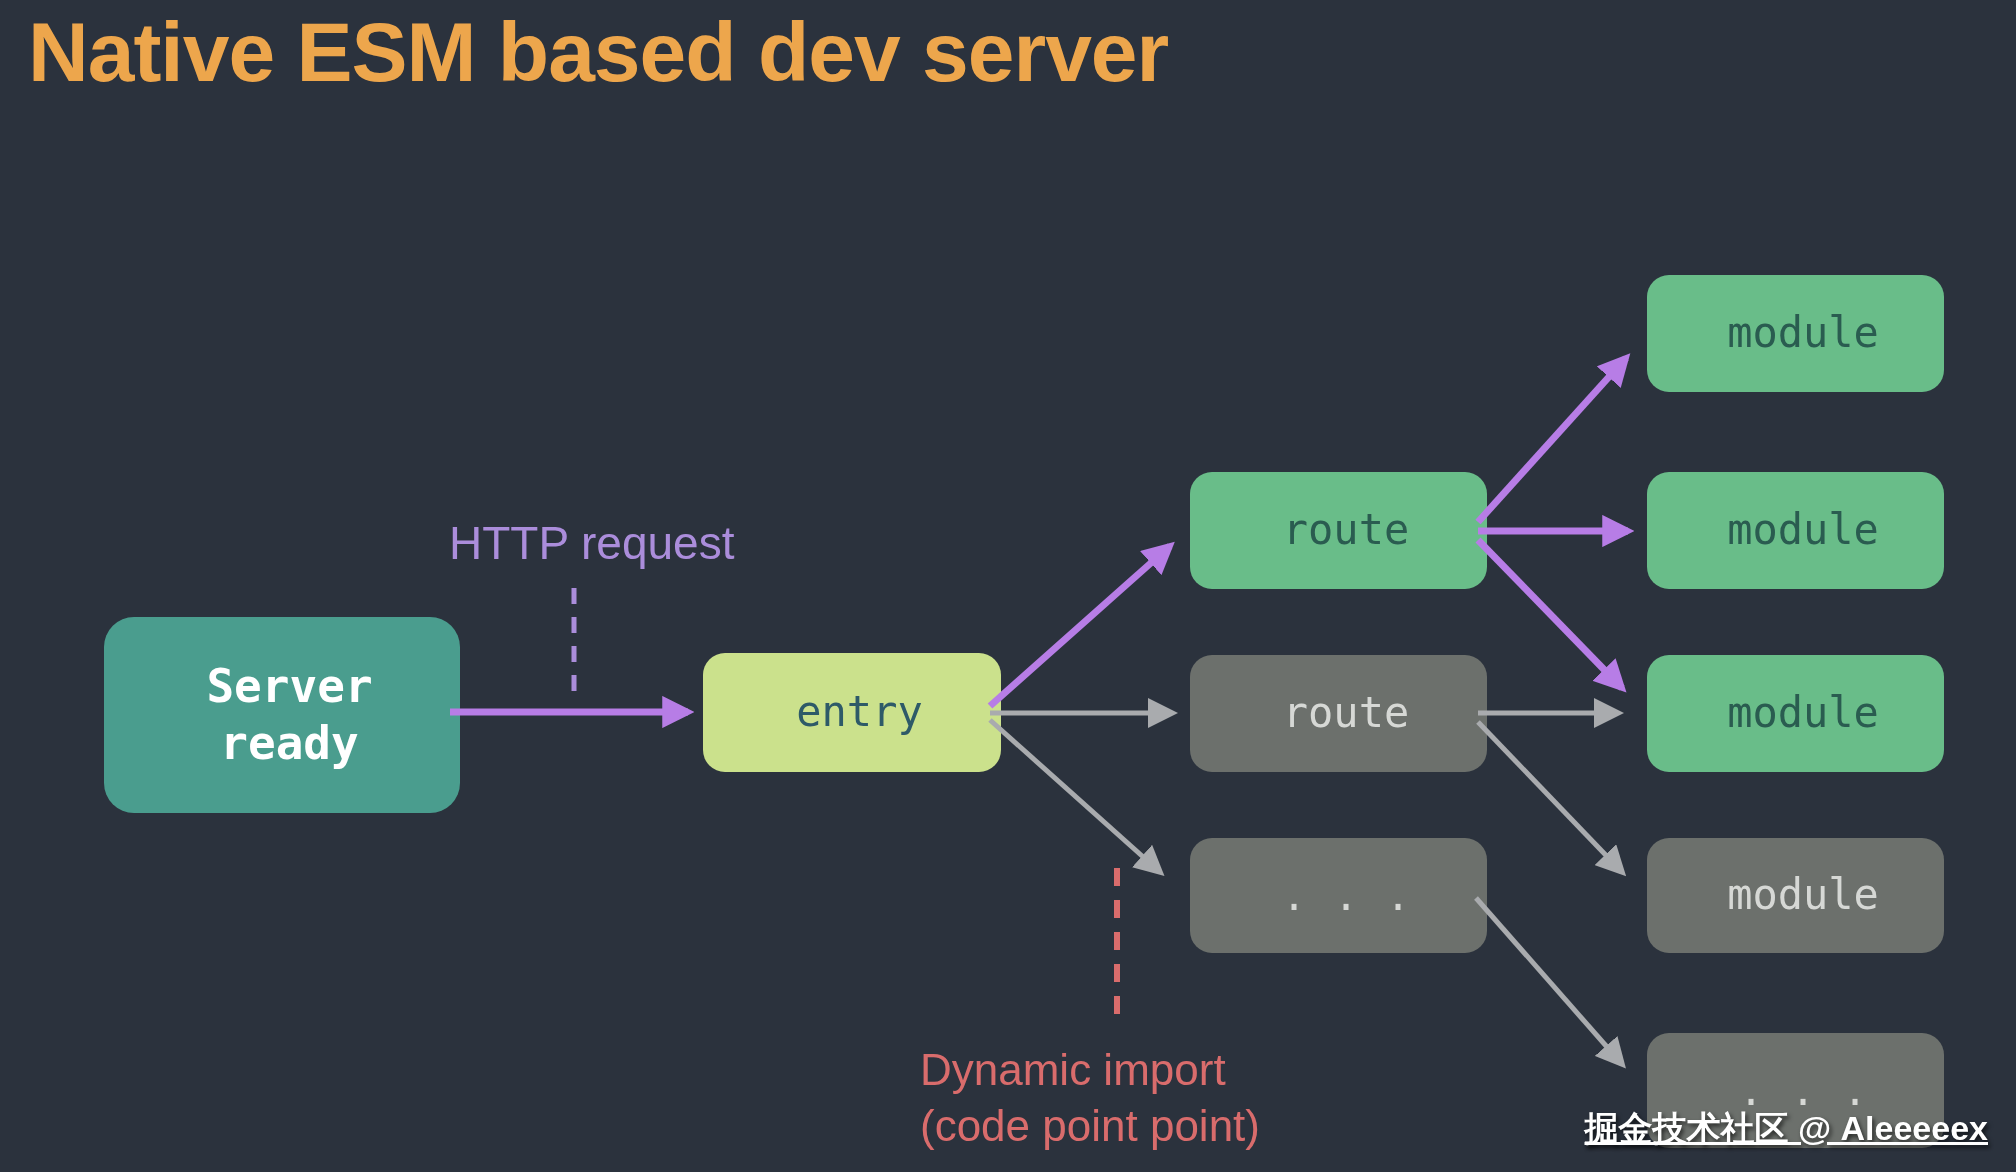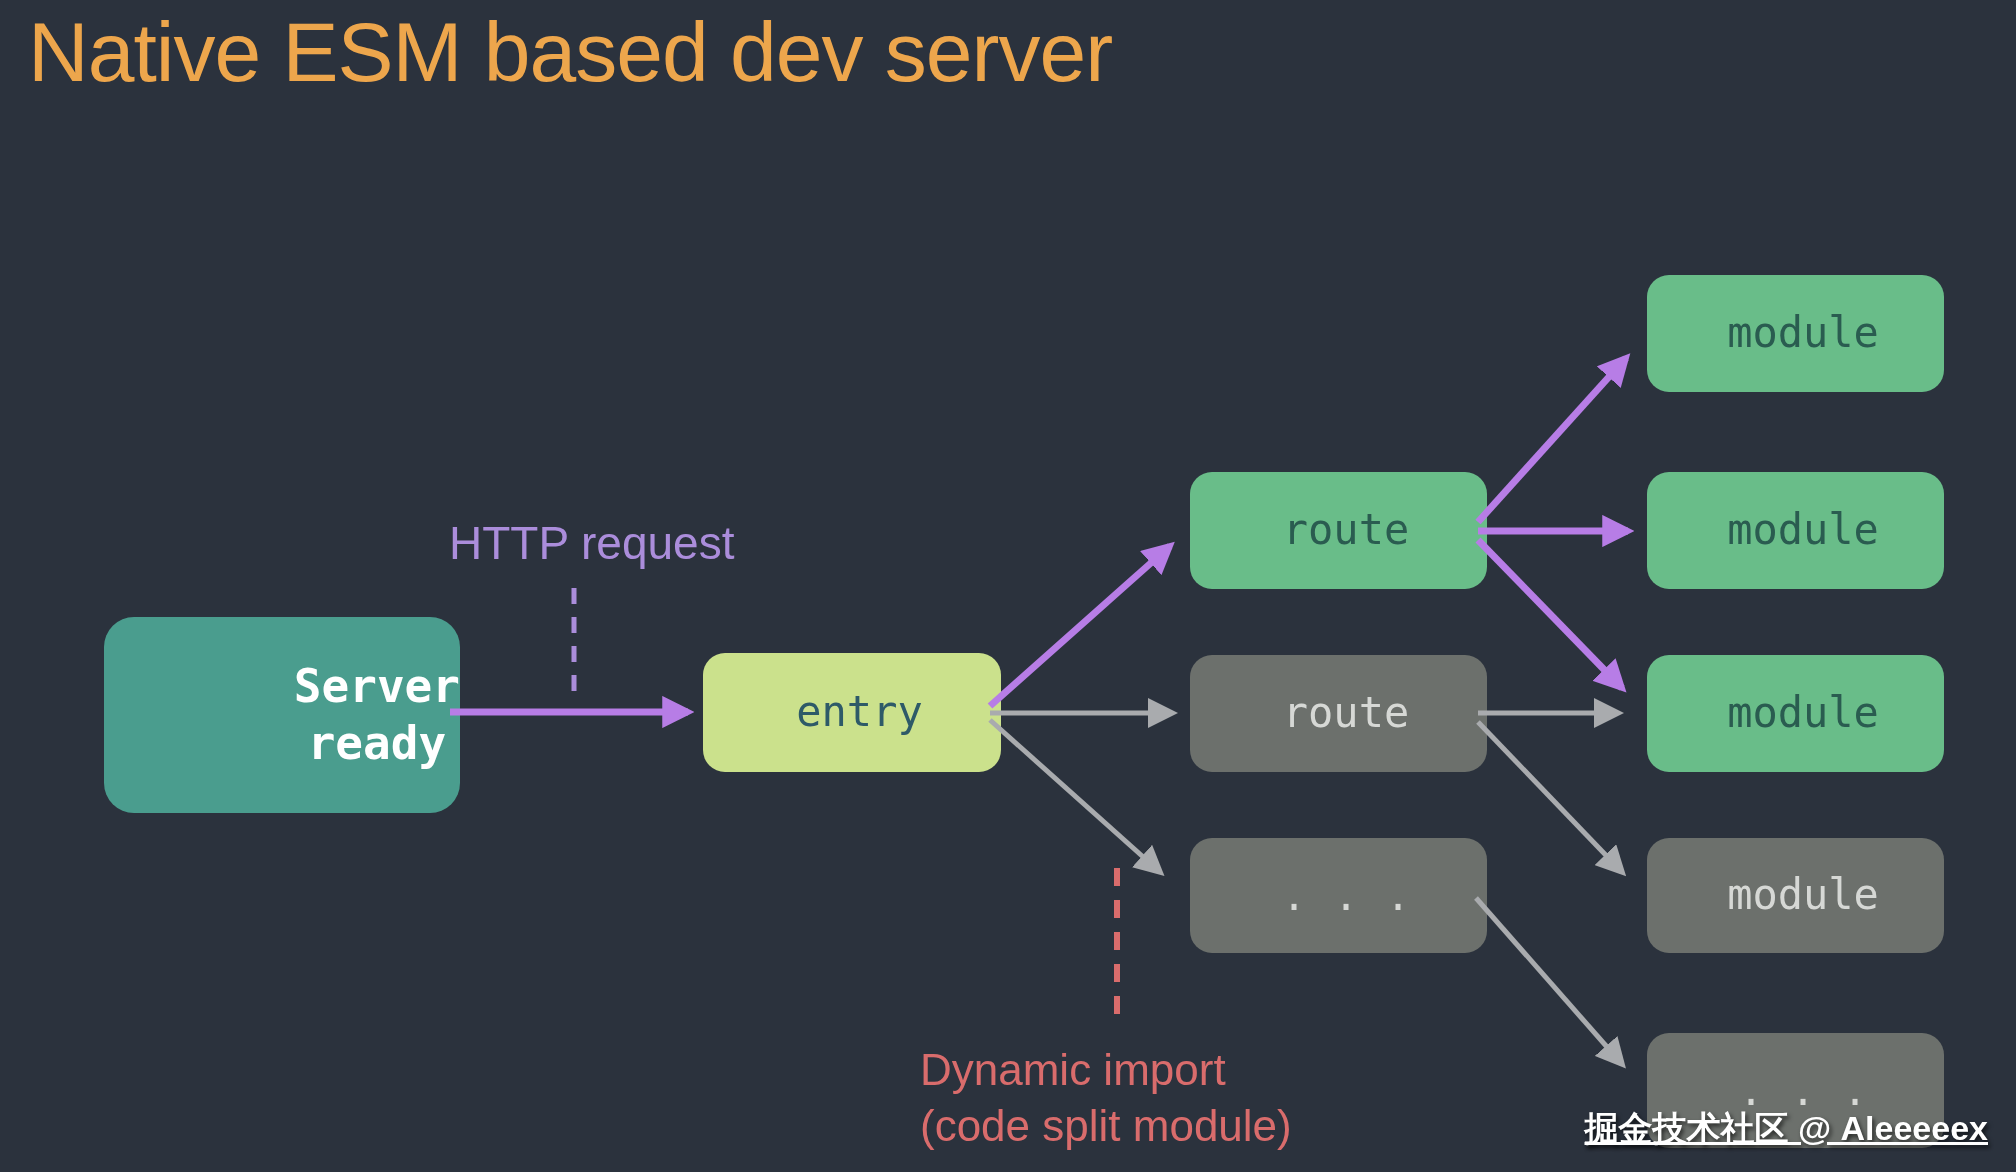--- a/index.html
+++ b/index.html
@@ -3,38 +3,38 @@
 <meta charset="utf-8">
 <style>
   html,body{margin:0;padding:0;background:#1e242e;}
   .stage{
     position:relative;width:2016px;height:1172px;overflow:hidden;
     background:var(--background,#2b323d);
     font-family:"Liberation Sans",sans-serif;
   }
   .title{
     position:absolute;left:28px;top:4px;
-    font-size:84px;font-weight:400;letter-spacing:-1px;
+    font-size:84px;font-weight:700;letter-spacing:-1px;
     color:var(--title,#eda64c);
   }
   .node{
     position:absolute;display:flex;align-items:center;justify-content:center;
     border-radius:22px;
     font-family:"DejaVu Sans Mono","Liberation Mono",monospace;
     font-size:42px;
     padding-left:15px;
   }
   .node-label{white-space:pre-line;text-align:center;line-height:1.25;}
   .n-teal{background:var(--teal-box,#4a9d8e);color:var(--white-text,#fff);font-weight:bold;font-size:46px;border-radius:30px;}
   .n-lime{background:var(--lime-box,#cbe18c);color:var(--entry-text,#2e5a68);}
   .n-green{background:var(--green-box,#69bd89);color:var(--green-text,#2a5c50);}
   .n-gray{background:var(--gray-box,#6c706c);color:var(--light-text,#d6d8d5);}
   .dots .node-label{letter-spacing:28px;padding-left:28px;font-size:40px;}
 
-  .n-server {left:104px; top:617px; width:341px;height:196px;justify-content:flex-end;}
+  .n-server {left:104px; top:617px; width:341px;height:196px;}
   .n-entry  {left:703px; top:653px; width:283px;height:119px;}
   .n-route1 {left:1190px;top:472px; width:282px;height:117px;}
   .n-route2 {left:1190px;top:655px; width:282px;height:117px;}
   .n-dots1  {left:1190px;top:838px; width:282px;height:115px;}
   .n-m1     {left:1647px;top:275px; width:282px;height:117px;}
   .n-m2     {left:1647px;top:472px; width:282px;height:117px;}
   .n-m3     {left:1647px;top:655px; width:282px;height:117px;}
   .n-m4     {left:1647px;top:838px; width:282px;height:115px;}
   .n-dots2  {left:1647px;top:1033px;width:282px;height:115px;}
 
@@ -122,17 +122,17 @@
     <path d="M1478,722 L1622,872" class="stroke-gray" stroke-width="5" fill="none" marker-end="url(#ah-gray)"></path>
     <path d="M1476,898 L1622,1064" class="stroke-gray" stroke-width="5" fill="none" marker-end="url(#ah-gray)"></path>
 
     <path d="M574,588 L574,702" class="dash-purple" stroke-width="5" fill="none" stroke-dasharray="16 13"></path>
     <path d="M1117,868 L1117,1022" class="dash-red" stroke-width="6" fill="none" stroke-dasharray="18 14"></path>
   </svg>
 
   <div class="lbl-http">HTTP request</div>
   <div class="lbl-dynamic">
     <div>Dynamic import</div>
-    <div>(code split module)</div>
+    <div>(code point point)</div>
   </div>
   <div class="watermark">掘金技术社区 @ Aleeeeex</div>
 
 </div>
 
 </body></html>

